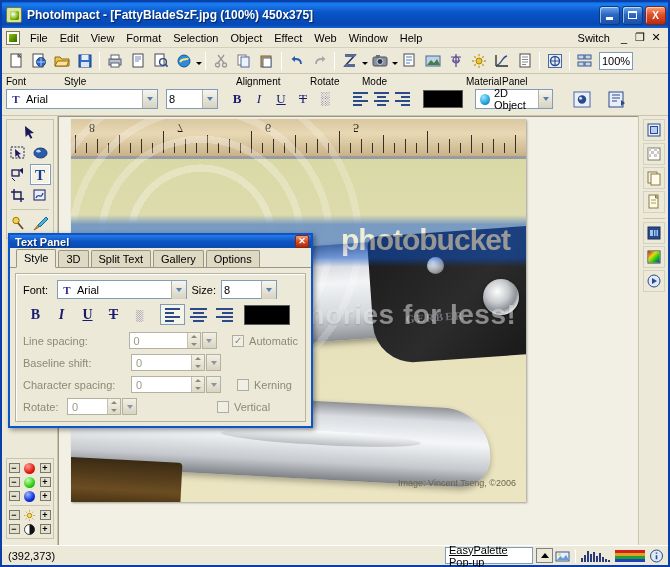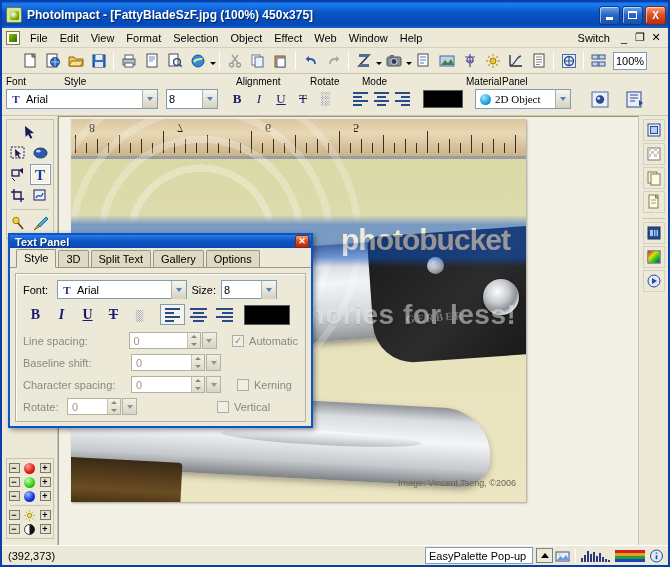--- a/index.html
+++ b/index.html
@@ -79,21 +79,21 @@
   .menu-right { margin-left:auto; display:flex; align-items:center; padding-right:4px; }
   .switch-label { font-size:11px; padding:0 6px; }
   .mdi-btn {
     width:16px; height:15px; display:flex; align-items:center; justify-content:center;
     font-size:11px; color:#000; font-family:"Liberation Sans",sans-serif;
   }
 
   
   .toolbar {
     height: 26px; background:#ece9d8;
-    display:flex; align-items:center; padding:0 16px;
+    display:flex; align-items:center; padding:0 2px;
     border-bottom:1px solid #c9c4ad;
     flex:0 0 auto; overflow:hidden;
   }
   .tb-sep { width:1px; height:18px; background:#aca899; margin:0 3px;
             border-right:1px solid #fff; }
   .tbi {
     width:21px; height:21px; margin:0 1px;
     display:flex; align-items:center; justify-content:center;
     position:relative; flex:0 0 auto;
   }
@@ -144,21 +144,21 @@
   .styb {
     width:22px; height:20px; display:flex; align-items:center; justify-content:center;
     font-size:13px; color:#1a1a6e; font-family:"Liberation Serif",serif;
   }
   .alignb {
     width:21px; height:20px; display:flex; flex-direction:column;
     justify-content:center; gap:2px; padding:0 3px;
   }
   .alignb span { height:2px; background:#2a4a8a; display:block; }
   .colorswatch { width:40px; height:18px; background:#000; border:1px solid #5a5a5a; }
-  .modecombo { width:96px;font-family:Liberation Serif, serif; }
+  .modecombo { width:78px; }
   .dot-blue {
     width:11px; height:11px; border-radius:50%; margin:0 4px 0 2px;
     background: radial-gradient(circle at 35% 30%, #9fe4ff 0%, #29a8e0 55%, #0a5d96 100%);
   }
   .matbtn, .panelbtn {
     width:21px; height:20px; display:flex; align-items:center; justify-content:center;
   }
 
   
   .body {
@@ -1065,21 +1065,21 @@
         </div>
 
       </div>
     </div>
 
   </div>
 
   <div class="statusbar">
     <div class="sb-coord">(392,373)</div>
     <div class="sb-spacer"></div>
-    <div class="sb-popup" style="width:108px;">EasyPalette Pop-up</div>
+    <div class="sb-popup" style="width:88px;text-decoration:underline;">EasyPalette Pop-up</div>
     <div class="sb-up"></div>
     <div class="sb-ico">
       <svg width="15" height="14">
           <rect x="1" y="3" width="13" height="9" fill="#e8eefa" stroke="#3a5a90"></rect>
           <path d="M2 11l3.5-4 2.5 2.5L11 6l3 5z" fill="#6a9ad0"></path>
           <circle cx="4.5" cy="5.5" r="1.2" fill="#f0d040"></circle>
         </svg>
     </div>
     <div class="sb-div"></div>
     <div class="sb-ico" style="width:34px">

